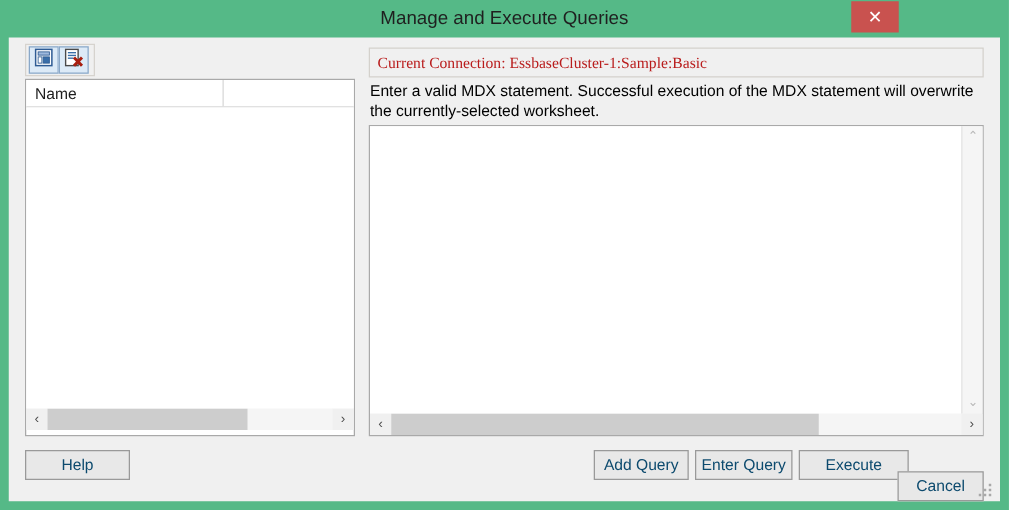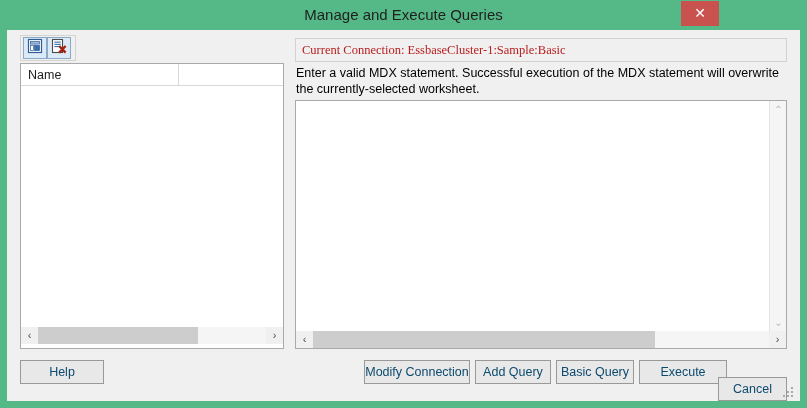--- a/index.html
+++ b/index.html
@@ -323,23 +323,22 @@
       <div class="hscroll" id="editor-hscroll">
         <div class="hs-arrow">‹</div>
         <div class="hs-track">
           <div class="hs-thumb" style="width: 75%;"></div>
         </div>
         <div class="hs-arrow">›</div>
       </div>
     </div>
 
     <div class="btn" id="btn-help">Help</div>
-    <div class="btn" id="btn-modify-conn">Modify Connection</div>
     <div class="btn" id="btn-add-query">Add Query</div>
-    <div class="btn" id="btn-save-query">Basic Query</div>
+    <div class="btn" id="btn-save-query">Enter Query</div>
     <div class="btn" id="btn-execute">Execute</div>
     <div class="btn" id="btn-cancel">Cancel</div>
 
     <div id="resize-grip">
       <i style="left:8px; top:2px;"></i>
       <i style="left:4px; top:6px;"></i>
       <i style="left:8px; top:6px;"></i>
       <i style="left:0px; top:10px;"></i>
       <i style="left:4px; top:10px;"></i>
       <i style="left:8px; top:10px;"></i>

